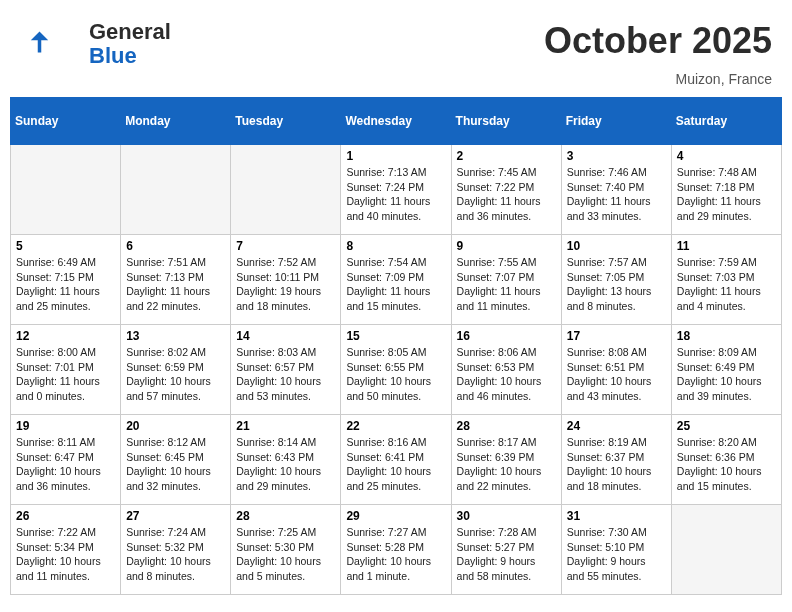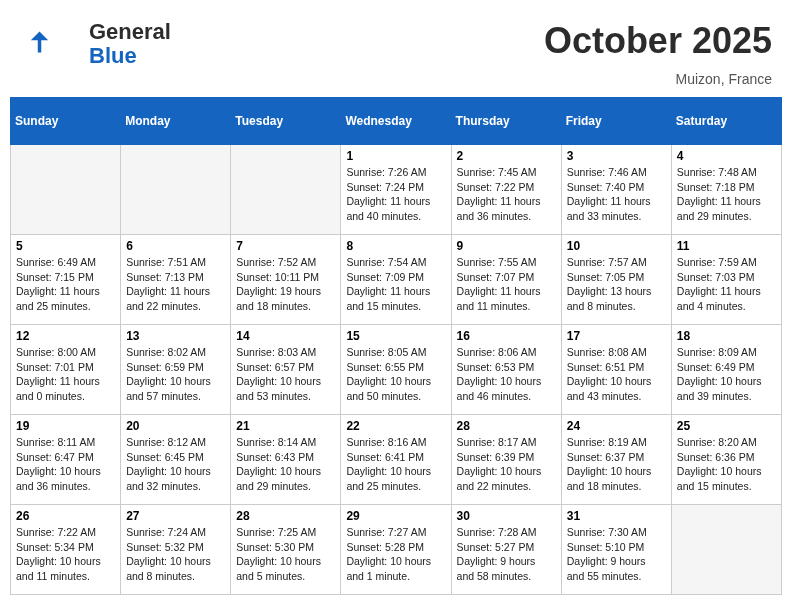--- a/index.html
+++ b/index.html
@@ -113,21 +113,21 @@
         <th>Saturday</th>
       </tr>
   </thead>
   <tbody id="calendar-body">
   <tr class="week-row">
         <td class="empty"></td>
         <td class="empty"></td>
         <td class="empty"></td>
         <td>
           <div class="day-num">1</div>
-          <div class="cell-text">Sunrise: 7:26 AM</div>
+          <div class="cell-text">Sunrise: 7:13 AM</div>
           <div class="cell-text">Sunset: 7:24 PM</div>
           <div class="cell-text">Daylight: 11 hours and 40 minutes.</div>
         </td>
         <td>
           <div class="day-num">2</div>
           <div class="cell-text">Sunrise: 7:45 AM</div>
           <div class="cell-text">Sunset: 7:22 PM</div>
           <div class="cell-text">Daylight: 11 hours and 36 minutes.</div>
         </td>
         <td>

